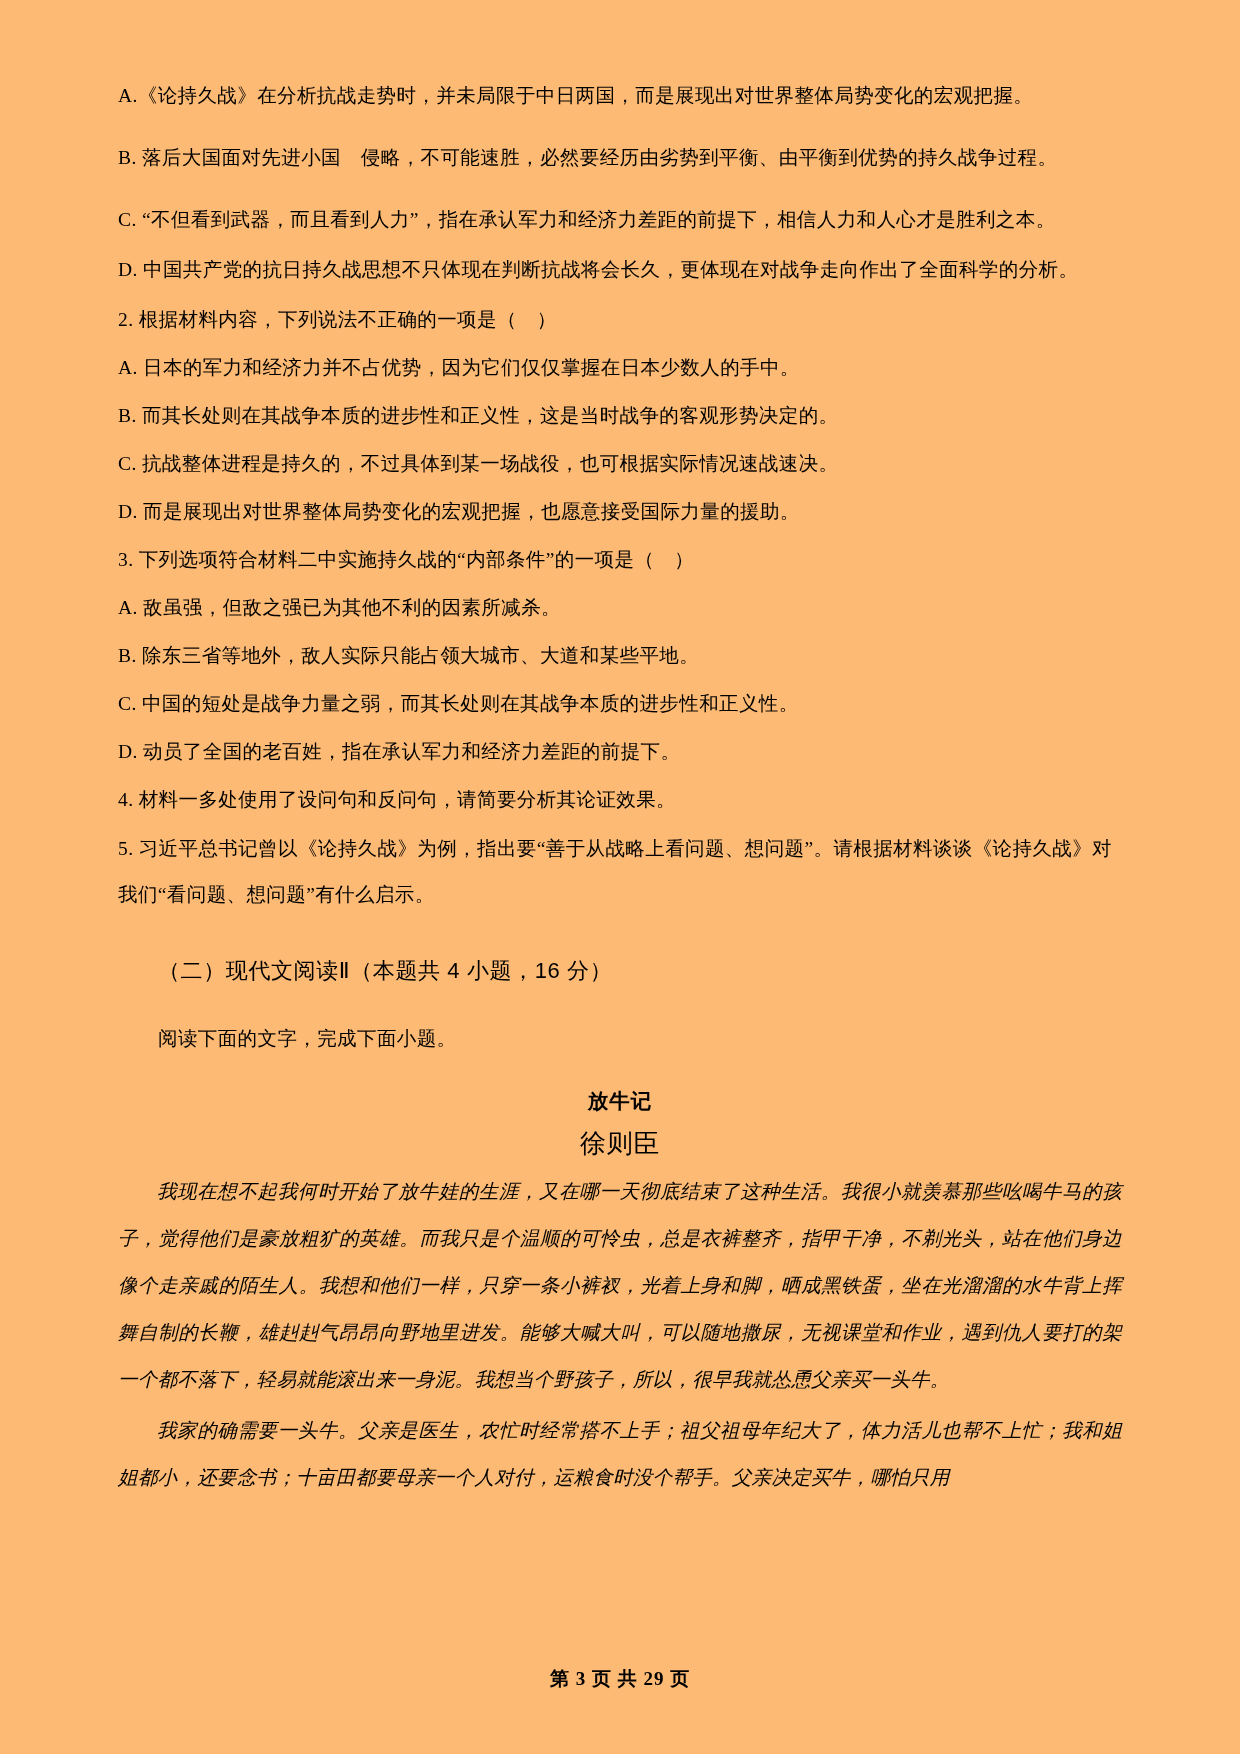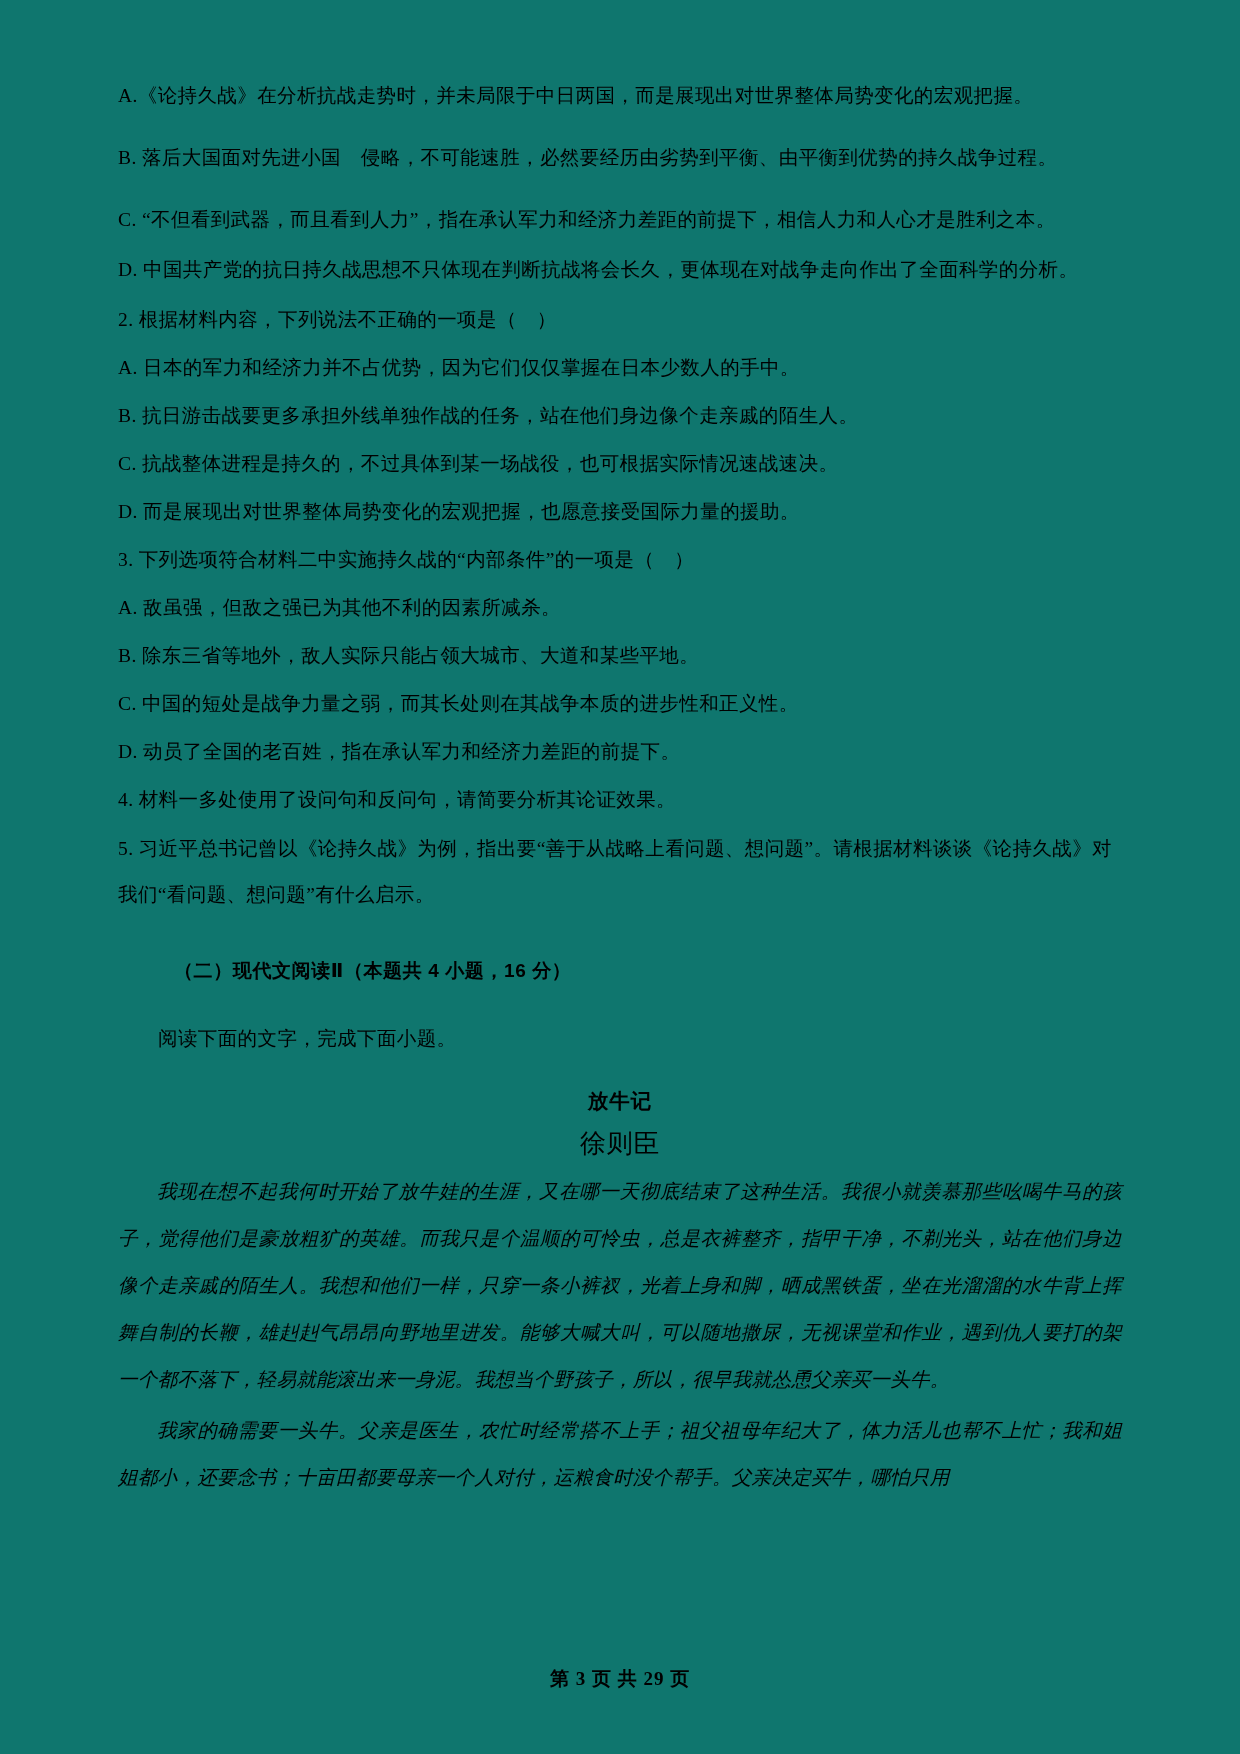--- a/index.html
+++ b/index.html
@@ -9,21 +9,21 @@
   }
   body {
     font-family: "Liberation Serif", "DejaVu Serif", serif;
     color: #000000;
   }
   .page {
     position: relative;
     width: 1240px;
     height: 1754px;
     margin: 0 auto;
-    background: #0f766e;
+    background: #fdba74;
     box-sizing: border-box;
     padding: 72px 118px 0 118px;
     overflow: hidden;
   }
   .content {
     width: 1004px;
   }
   
   .qline {
     font-size: 19.5px;
@@ -48,24 +48,24 @@
   .wrapline {
     font-size: 19.5px;
     line-height: 46px;
     letter-spacing: 0.4px;
     margin: 0;
   }
 
   
   .section-heading {
     font-family: "Liberation Sans", "DejaVu Sans", sans-serif;
-    font-weight: bold;
-    font-size: 19px;
+    font-weight: normal;
+    font-size: 22px;
     letter-spacing: 0.6px;
-    margin: 30px 0 0 56px;
+    margin: 30px 0 0 40px;
     line-height: 46px;
   }
 
   .lead-in {
     font-size: 19.5px;
     line-height: 46px;
     letter-spacing: 0.4px;
     margin: 22px 0 0 40px;
   }
 
@@ -119,21 +119,21 @@
     <div class="gap-lg"></div>
     <p class="qline">B. 落后大国面对先进小国　侵略，不可能速胜，必然要经历由劣势到平衡、由平衡到优势的持久战争过程。</p>
     <div class="gap-lg"></div>
     <p class="qline">C. “不但看到武器，而且看到人力”，指在承认军力和经济力差距的前提下，相信人力和人心才是胜利之本。</p>
     <p class="qline sp-c">D. 中国共产党的抗日持久战思想不只体现在判断抗战将会长久，更体现在对战争走向作出了全面科学的分析。</p>
 
     <p class="qline sp-c">2. 根据材料内容，下列说法不正确的一项是（　）</p>
     <div class="gap-sm"></div>
     <p class="opt">A. 日本的军力和经济力并不占优势，因为它们仅仅掌握在日本少数人的手中。</p>
     <div class="gap-sm"></div>
-    <p class="opt">B. 抗日游击战要更多承担外线单独作战的任务，站在他们身边像个走亲戚的陌生人。</p>
+    <p class="opt">B. 而其长处则在其战争本质的进步性和正义性，这是当时战争的客观形势决定的。</p>
     <div class="gap-sm"></div>
     <p class="opt">C. 抗战整体进程是持久的，不过具体到某一场战役，也可根据实际情况速战速决。</p>
     <div class="gap-sm"></div>
     <p class="opt">D. 而是展现出对世界整体局势变化的宏观把握，也愿意接受国际力量的援助。</p>
 
     <div class="gap-sm"></div>
     <p class="qline">3. 下列选项符合材料二中实施持久战的“内部条件”的一项是（　）</p>
     <div class="gap-sm"></div>
     <p class="opt">A. 敌虽强，但敌之强已为其他不利的因素所减杀。</p>
     <div class="gap-sm"></div>

